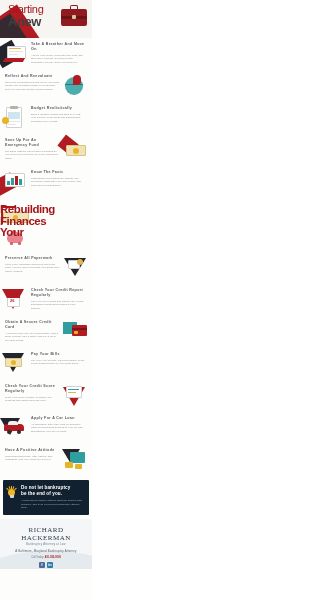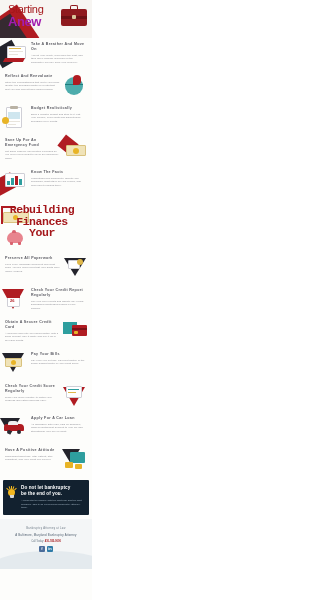--- a/index.html
+++ b/index.html
@@ -21,21 +21,21 @@
   .hdr-dark-wedge {
     position:absolute; left:-18px; top:22px; width:40px; height:30px;
     background:#2b2b33; transform:rotate(-34deg); opacity:.92;
   }
   .hdr-title { position:absolute; left:8px; top:4px; z-index:4; }
   .hdr-line1 {
     font-size:11px; font-weight:normal; color:#a4161a; letter-spacing:-.3px;
     line-height:11px; display:block;
   }
   .hdr-line2 {
-    font-size:13px; font-weight:bold; color:#a21caf; letter-spacing:-.4px;
+    font-size:13px; font-weight:bold; color:#404040; letter-spacing:-.4px;
     line-height:13px; display:block;
   }
   .briefcase {
     position:absolute; right:5px; top:5px; width:26px; height:21px; z-index:5;
   }
   .bc-body { position:absolute; left:0; top:4px; width:26px; height:17px; background:#8f1a1f; border-radius:2px; }
   .bc-handle {
     position:absolute; left:9px; top:0px; width:8px; height:5px;
     border:1.6px solid #8f1a1f; border-bottom:none; border-radius:2px 2px 0 0;
   }
@@ -54,21 +54,21 @@
 
   
   .art-wedge-red { position:absolute; background:#b01c22; }
   .art-wedge-dark { position:absolute; background:#24242c; }
   .art-wedge-teal { position:absolute; background:#2e9e9e; }
   .art-card { position:absolute; background:#ffffff; border:.7px solid #cfcfd6; border-radius:1px; }
   .art-mono { position:absolute; background:#e8e4dc; }
 
   
   .bigtitle { position:relative; padding:6px 4px 8px 0; min-height:54px; }
-  .bt-lines { text-align:center; padding-right:4px; position:relative; z-index:3;font-family:Liberation Mono, monospace; }
+  .bt-lines { text-align:left; padding-right:4px; position:relative; z-index:3; }
   .bt-l {
     display:block; font-size:11.5px; font-weight:bold; color:#a4161a;
     line-height:11.5px; letter-spacing:-.45px;
   }
   .bt-art { position:absolute; left:1px; top:8px; width:34px; height:40px; }
   .money-note { position:absolute; background:#f0e3b8; border:.7px solid #d9c27e; border-radius:1px; }
   .coin { position:absolute; background:#e8b427; border-radius:50%; }
   .pig { position:absolute; left:6px; top:26px; width:16px; height:11px; background:#e8848e; border-radius:7px 7px 5px 5px; }
   .pig-ear { position:absolute; left:11px; top:24px; width:4px; height:3px; background:#d9636f; border-radius:2px 2px 0 0; }
   .pig-leg { position:absolute; width:2.5px; height:3px; background:#d9636f; border-radius:0 0 1px 1px; }
@@ -307,20 +307,21 @@
       <div class="bulb-glass"></div>
       <div class="bulb-base"></div>
     </div>
     <div class="cta-h">Do not let bankruptcy</div>
     <div class="cta-h">be the end of you.</div>
     <div class="cta-p">A fresh start is possible with the right plan and the right guidance. Talk to an experienced bankruptcy attorney today.</div>
   </div>
 
   <div class="footer">
     <div class="f-swoosh"></div>
+    <div class="f-name">RICHARD HACKERMAN</div>
     <div class="f-sub1">Bankruptcy Attorney at Law</div>
     <div class="f-sub2">A Baltimore, Maryland Bankruptcy Attorney</div>
     <div class="f-contact">
       <span>Call Today:</span>
       <span class="f-phone">410-740-0000</span>
     </div>
     <div class="f-social">
       <div class="soc">f</div>
       <div class="soc li">in</div>
     </div>

